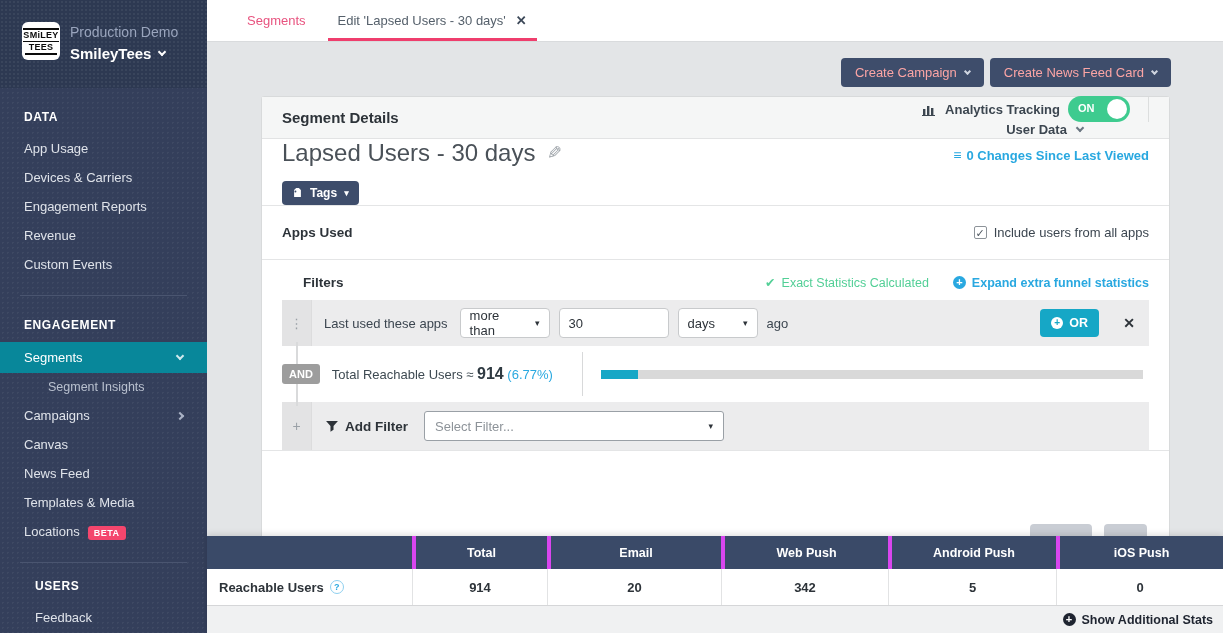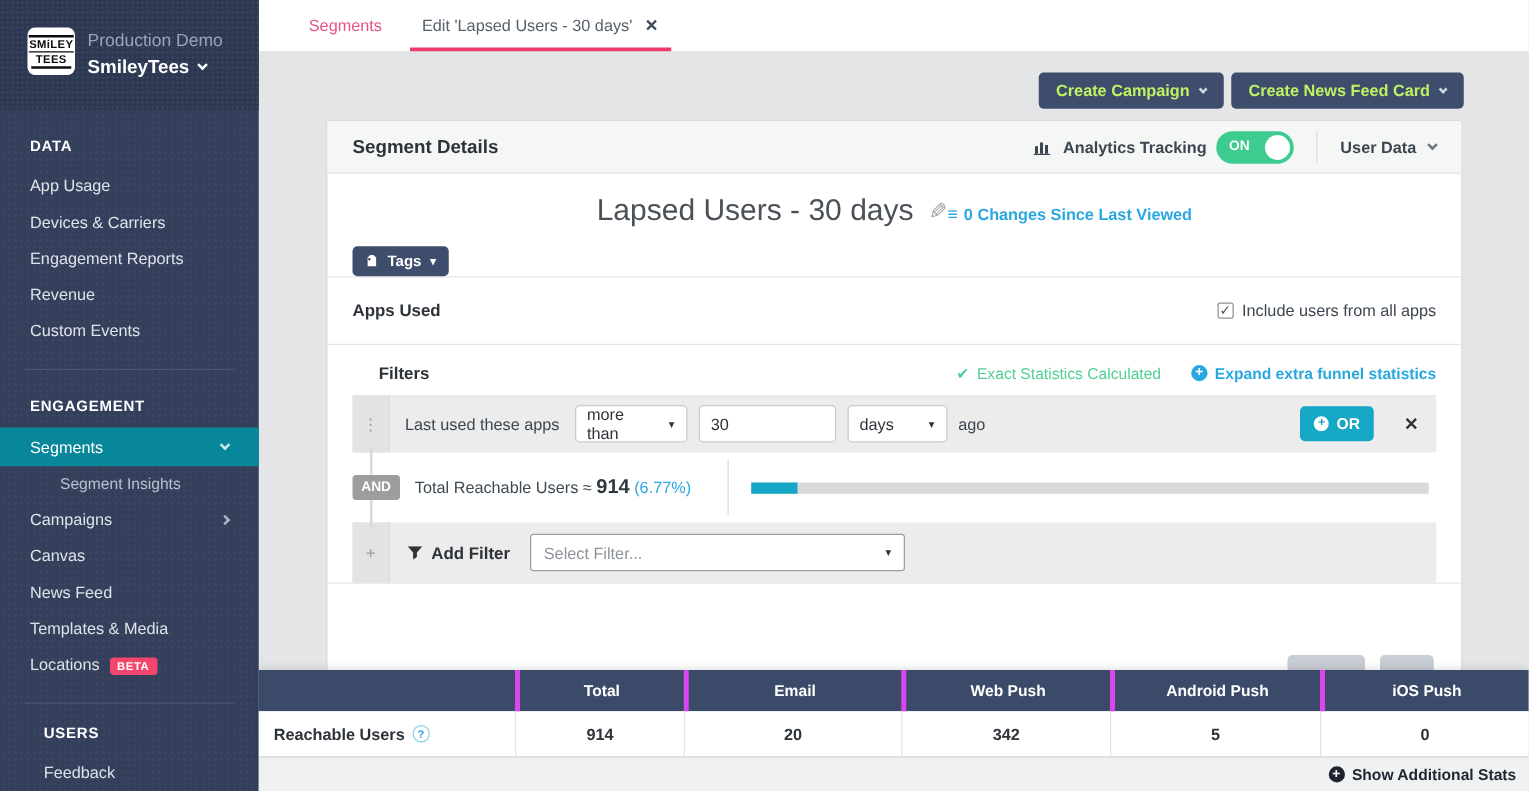--- a/index.html
+++ b/index.html
@@ -33,36 +33,36 @@
   .main { position:absolute; left:207px; top:0; width:1016px; height:633px; }
   .tabbar { height:42px; background:#fff; border-bottom:1px solid #d9dbdd; display:flex; align-items:stretch; padding-left:24px; }
   .tab { display:flex; align-items:center; gap:10px; padding:0 16px; font-size:13px; cursor:pointer; position:relative; }
   .tab.link { color:#e8537f; }
   .tab.active { color:#55606b; }
   .tab.active::after { content:""; position:absolute; left:6px; right:6px; bottom:0; height:3px; background:#ef3e6d; }
   .tab .close { color:#3c4858; font-size:13px; font-weight:bold; cursor:pointer; }
 
   .content { position:absolute; top:42px; left:0; right:0; bottom:0; background:#e3e5e7; }
   .actions-row { position:absolute; top:16px; right:52px; display:flex; gap:6px; }
-  .btn-navy { background:#3e4d6b; color:#bef264; font-size:13px; font-weight:bold; border:none; border-radius:4px; padding:7px 14px; cursor:pointer; display:flex; align-items:center; gap:8px; }
+  .btn-navy { background:#3e4d6b; color:#fca5a5; font-size:13px; font-weight:normal; border:none; border-radius:4px; padding:7px 14px; cursor:pointer; display:flex; align-items:center; gap:8px; }
   .btn-navy .chev { border-color:#cfd5e0; width:5px; height:5px; }
 
   .card { position:absolute; left:54px; top:54px; width:909px; height:470px; background:#fff; border:1px solid #d8dadb; border-radius:3px 3px 0 0; }
   .card-header { height:42px; background:#f5f6f6; border-bottom:1px solid #e2e3e4; display:flex; align-items:center; justify-content:space-between; padding:0 20px;gap:21px; }
   .card-title { font-size:15px; font-weight:bold; color:#2d3339; }
-  .hdr-right { display:flex; align-items:center; height:100%; }
+  .hdr-right { display:flex; align-items:center; height:100%;flex-direction:column; }
   .analytics { display:flex; align-items:center; gap:8px; font-size:13px; font-weight:bold; color:#3c4650; padding-right:18px; border-right:1px solid #dcdede; height:60%; }
   .toggle { width:62px; height:26px; background:#3ecb8f; border-radius:13px; position:relative; cursor:pointer; }
   .toggle .on { position:absolute; left:10px; top:6px; color:#fff; font-size:11px; font-weight:bold; }
   .toggle .knob { position:absolute; right:3px; top:3px; width:20px; height:20px; background:#fff; border-radius:50%; }
   .userdata { display:flex; align-items:center; gap:10px; font-size:13px; font-weight:bold; color:#3c4650; padding-left:18px; cursor:pointer; }
   .userdata .chev { color:#6b7682; }
 
   .card-body { padding:0 20px; position:relative; }
-  .title-row { display:flex; align-items:flex-start; justify-content:center; margin-top:16px; }
+  .title-row { display:flex; align-items:flex-start; justify-content:space-between; }
   .seg-name { font-size:24px; font-weight:400; color:#4a5158; display:flex; align-items:center; gap:12px; }
   .pencil { color:#9aa0a6; font-size:18px; cursor:pointer; transform:scaleX(-1); display:inline-block; }
   .changes { color:#29a8e0; font-size:13px; font-weight:bold; display:flex; align-items:center; gap:5px; cursor:pointer; margin-top:8px; }
   .changes .lst { font-size:14px; }
   .tags-btn { margin-top:14px; background:#3e4d6b; color:#fff; font-size:12px; font-weight:bold; border:none; border-radius:4px; padding:5px 10px; display:inline-flex; align-items:center; gap:7px; cursor:pointer; }
   .tagicon { width:11px; height:11px; }
   .caret { font-size:9px; line-height:1; }
   hr.sep { border:none; border-top:1px solid #e4e5e6; margin:0 -20px; }
   .sep1 { margin-top:16px; }
   .apps-row { display:flex; align-items:center; gap:20px; padding:19px 0;justify-content:space-between; }

